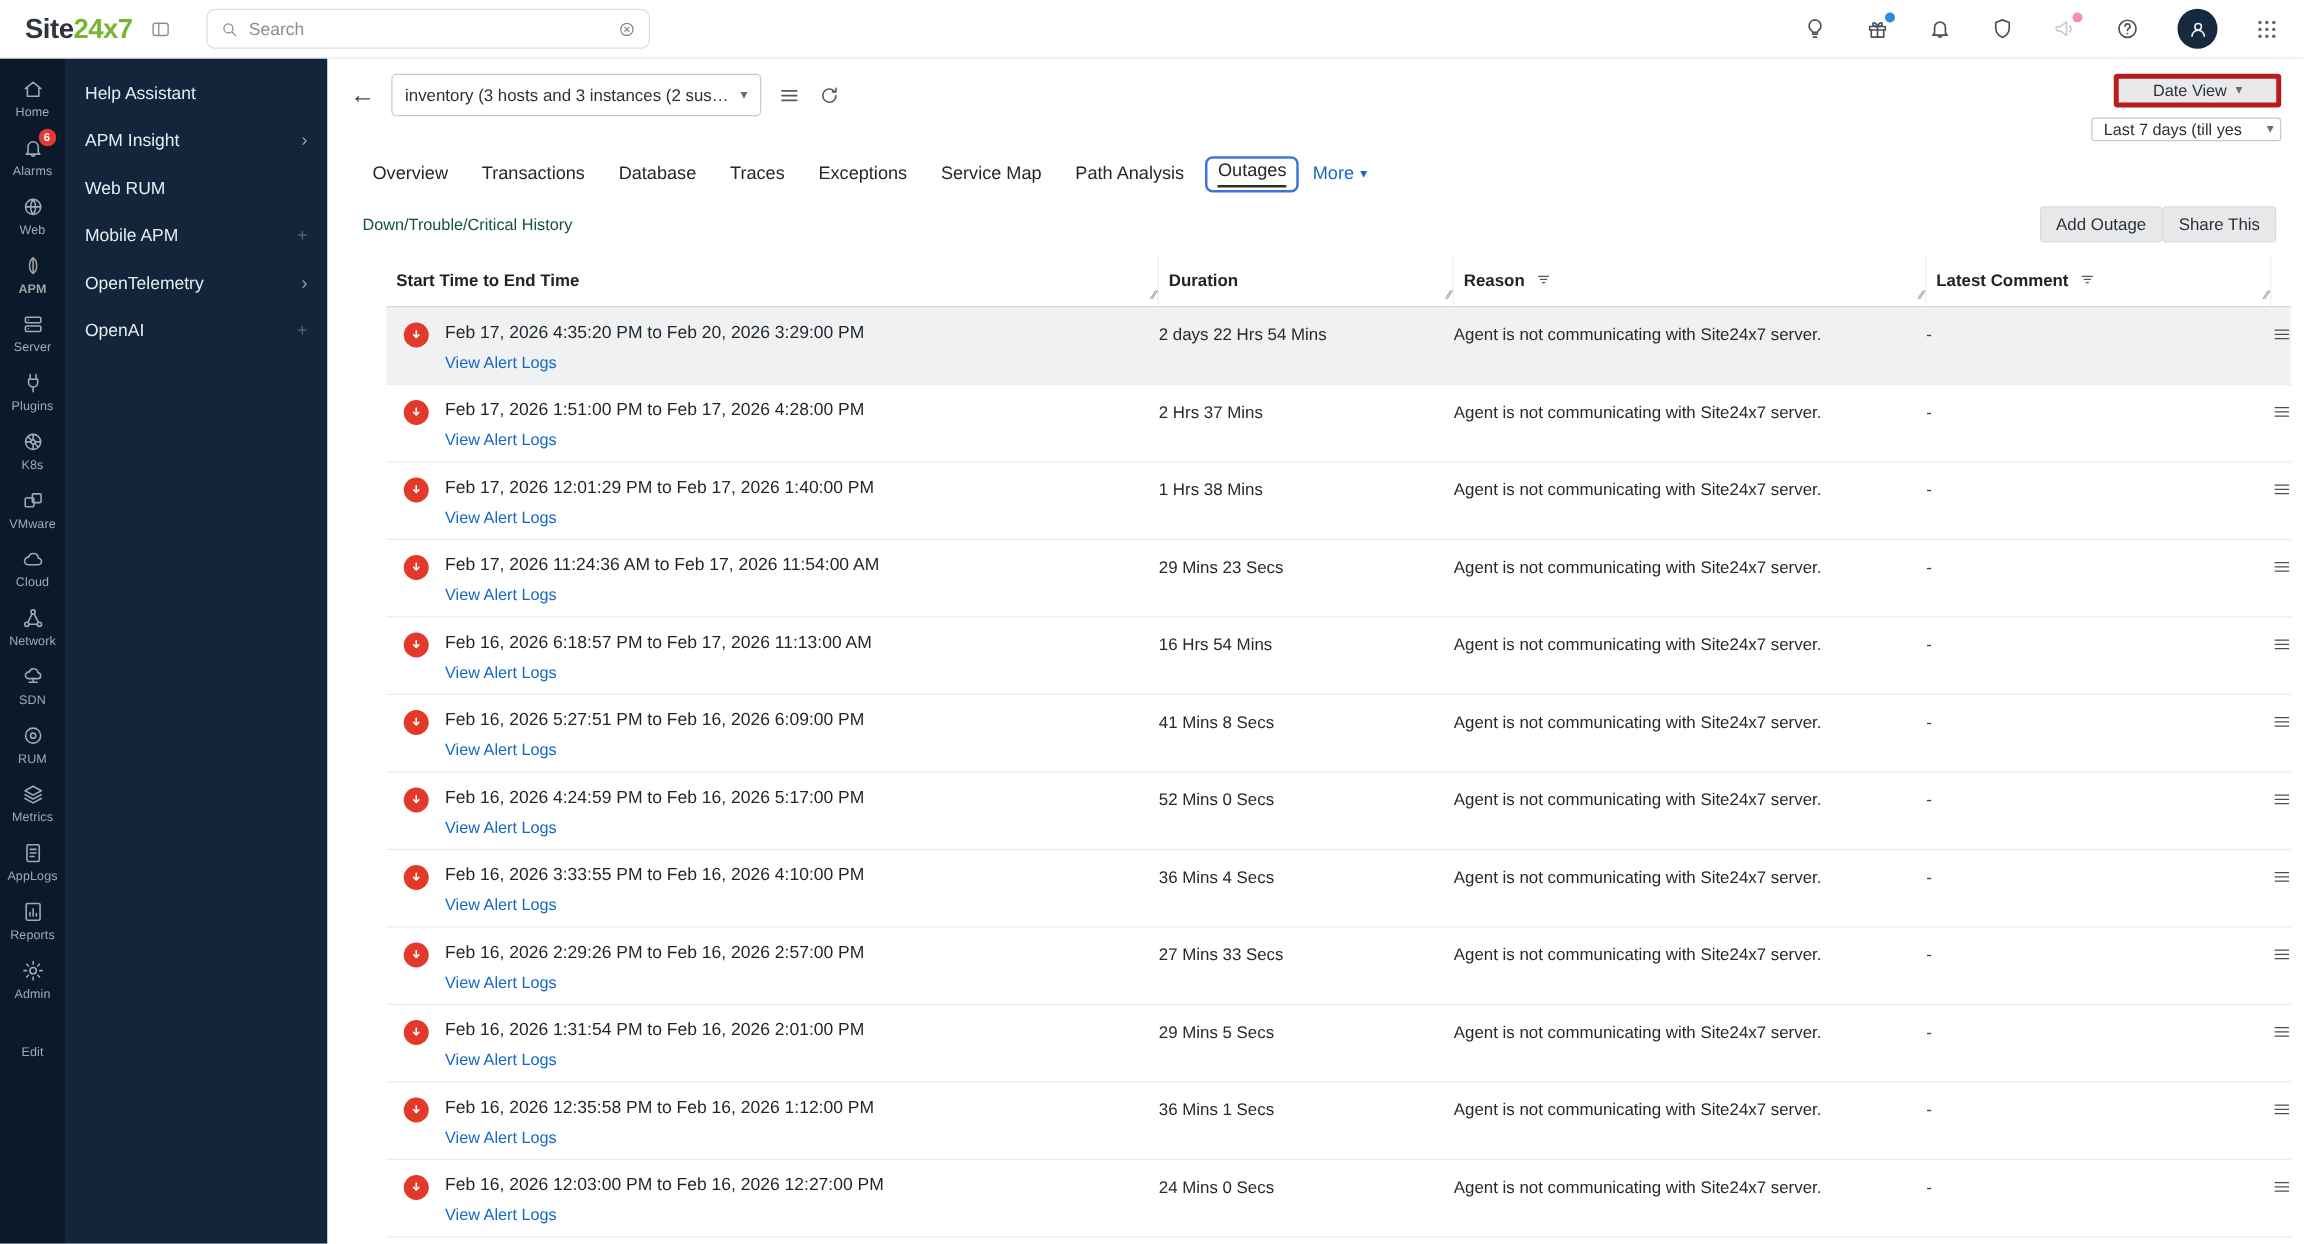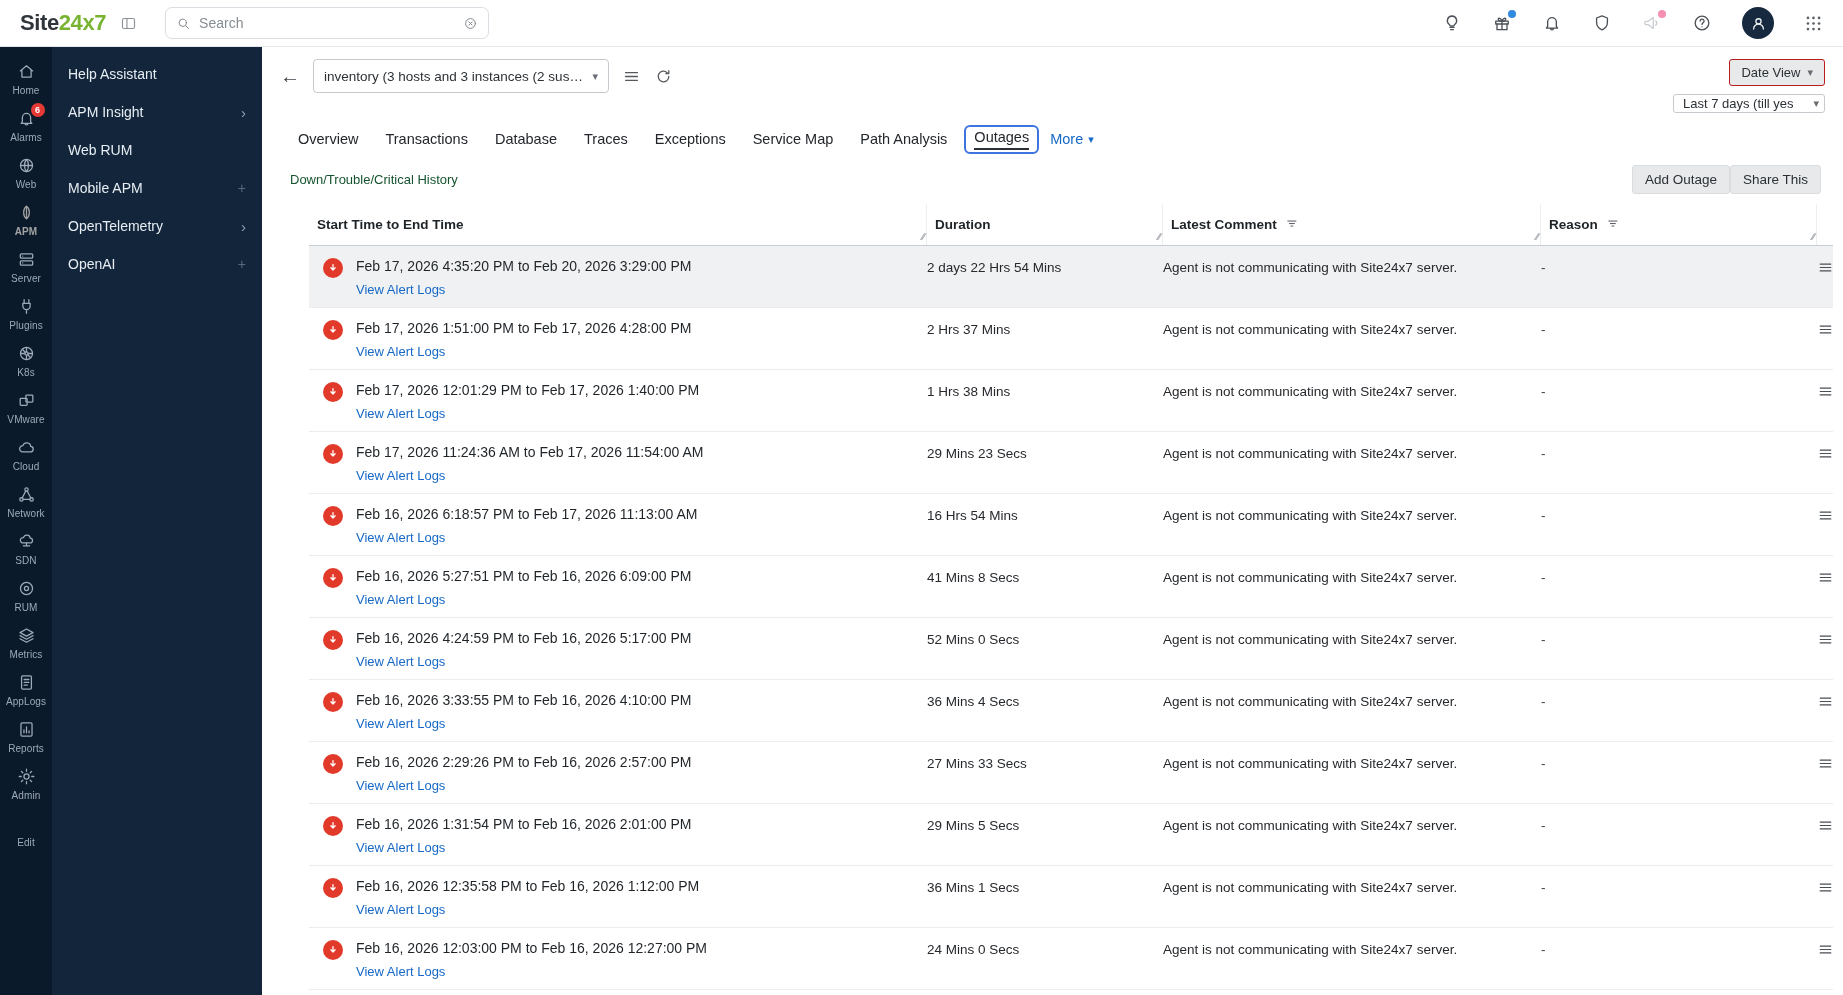--- a/index.html
+++ b/index.html
@@ -13,21 +13,21 @@
   svg { display: block; }
   .ic { fill: none; stroke: currentColor; stroke-width: 1.6; stroke-linecap: round; stroke-linejoin: round; }
 
   
   .topbar { flex: 0 0 47px; display: flex; align-items: center; background: #fff; border-bottom: 1px solid #e4e6e9; padding: 0 20px; gap: 14px; }
   .logo { font-size: 22px; font-weight: 700; letter-spacing: -0.4px; white-space: nowrap; }
   .logo .l-site { color: #2f353b; }
   .logo .l-x7 { color: #78b431; }
   .panel-toggle { color: #8a9198; cursor: pointer; }
   .panel-toggle svg { width: 17px; height: 17px; }
-  .searchbox { margin-left: 14px; width: 324px; height: 32px; border: 1px solid #dadde1; border-radius: 7px; display: flex; align-items: center; padding: 0 10px; gap: 8px; color: #83898f; background: #fff; }
+  .searchbox { margin-left: 14px; width: 355px; height: 32px; border: 1px solid #dadde1; border-radius: 7px; display: flex; align-items: center; padding: 0 10px; gap: 8px; color: #83898f; background: #fff; }
   .searchbox svg { width: 15px; height: 15px; flex: 0 0 auto; }
   .searchbox input { border: none; outline: none; flex: 1; font-size: 14px; font-family: inherit; color: #2e3338; background: transparent; }
   .searchbox input::placeholder { color: #878d93; }
   .topbar-right { margin-left: auto; display: flex; align-items: center; gap: 30px; }
   .tb-icon { position: relative; width: 20px; height: 20px; color: #4b5157; cursor: pointer; }
   .tb-icon svg { width: 20px; height: 20px; }
   .tb-icon.muted { color: #c9cdd2; }
   .tb-dot { position: absolute; top: -3px; right: -4px; width: 8px; height: 8px; border-radius: 50%; }
   .avatar { width: 32px; height: 32px; border-radius: 50%; background: #17293f; color: #f2f4f6; display: flex; align-items: center; justify-content: center; cursor: pointer; }
   .avatar svg { width: 19px; height: 19px; }
@@ -58,21 +58,21 @@
   .toolbar { display: flex; align-items: flex-start; padding: 12px 18px 0 18px; }
   .toolbar-left { display: flex; align-items: center; gap: 13px; }
   .back-arrow { font-size: 20px; color: #3d4248; cursor: pointer; line-height: 1; }
   .monitor-select { width: 296px; height: 34px; border: 1px solid #c6cace; border-radius: 4px; display: flex; align-items: center; justify-content: space-between; padding: 0 10px; font-size: 13.5px; color: #2c3136; cursor: pointer; gap: 8px; }
   .monitor-select .m-label { white-space: nowrap; overflow: hidden; text-overflow: ellipsis; }
   .caret { color: #676d73; font-size: 11px; line-height: 1; }
   .icon-btn { color: #55595e; cursor: pointer; }
   .icon-btn svg { width: 19px; height: 19px; }
 
   .toolbar-right { margin-left: auto; display: flex; flex-direction: column; align-items: flex-end; gap: 8px; }
-  .dateview-btn { background: #e7e9eb; border: 1px solid #b91c1c; border-radius: 3px; height: 27px; padding: 0 11px; font-size: 13px; color: #2d3237; display: flex; align-items: center; gap: 7px; cursor: pointer; }
+  .dateview-btn { background: #e7e9eb; border: 4px solid #b91c1c; border-radius: 3px; height: 27px; padding: 0 27px; font-size: 13px; color: #2d3237; display: flex; align-items: center; gap: 7px; cursor: pointer; }
   .daterange { height: 19px; width: 152px; border: 1px solid #c6cace; border-radius: 3px; background: #fff; display: flex; align-items: center; justify-content: space-between; padding: 0 5px 0 9px; font-size: 13px; color: #2c3136; cursor: pointer; }
   .daterange .d-label { white-space: nowrap; overflow: hidden; }
 
   
   .tabs { display: flex; align-items: center; gap: 7px; padding: 8px 18px 0 26px; flex: 0 0 44px; }
   .tab { font-size: 14.5px; color: #23272c; padding: 6px 10px; cursor: pointer; white-space: nowrap; }
   .tab.active { border: 2px solid #3d74e0; border-radius: 6px; padding: 2px 8px 2px; }
   .tab.active .tab-underline { display: block; height: 2px; background: #2b3036; margin-top: 3px; }
   .tab-underline { display: none; }
   .tab-more { display: flex; align-items: center; gap: 5px; font-size: 14.5px; color: #1668c6; cursor: pointer; padding: 6px 4px; }
@@ -459,33 +459,33 @@
             <span class="th-label">Start Time to End Time</span>
 
             <span class="resize-mark">∕∕</span>
           </div>
           <div class="th">
             <span class="th-label">Duration</span>
 
             <span class="resize-mark">∕∕</span>
           </div>
           <div class="th">
+            <span class="th-label">Reason</span>
+            <svg class="ic filter-ic" viewBox="0 0 24 24">
+              <path d="M4.5 6.5h13M7 10.5h8M9.5 14.5h3"></path>
+            </svg>
+            <span class="resize-mark">∕∕</span>
+          </div>
+          <div class="th">
             <span class="th-label">Latest Comment</span>
             <svg class="ic filter-ic" viewBox="0 0 24 24">
               <path d="M4.5 6.5h13M7 10.5h8M9.5 14.5h3"></path>
             </svg>
             <span class="resize-mark">∕∕</span>
           </div>
-          <div class="th">
-            <span class="th-label">Reason</span>
-            <svg class="ic filter-ic" viewBox="0 0 24 24">
-              <path d="M4.5 6.5h13M7 10.5h8M9.5 14.5h3"></path>
-            </svg>
-            <span class="resize-mark">∕∕</span>
-          </div>
           <div class="th-spacer"></div>
       </div>
       <div id="tbody">
 
       <div class="trow hl">
             <div class="c1">
               <span class="status-ic">
                 <svg class="ic" viewBox="0 0 24 24">
                   <path stroke-width="2.6" d="M12 5.2v10.2M7.8 11.6 12 16l4.2-4.4"></path>
                 </svg>

